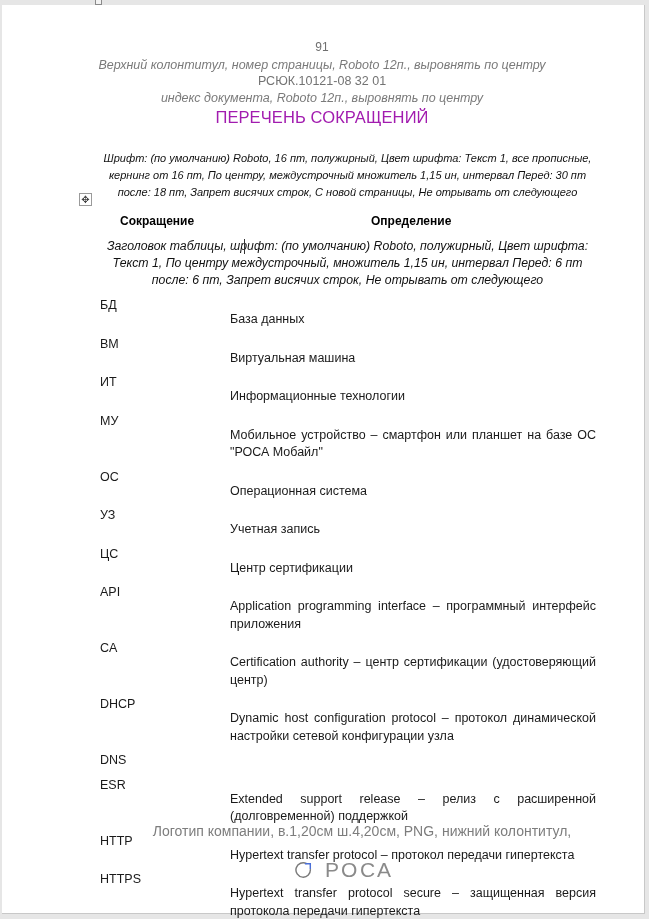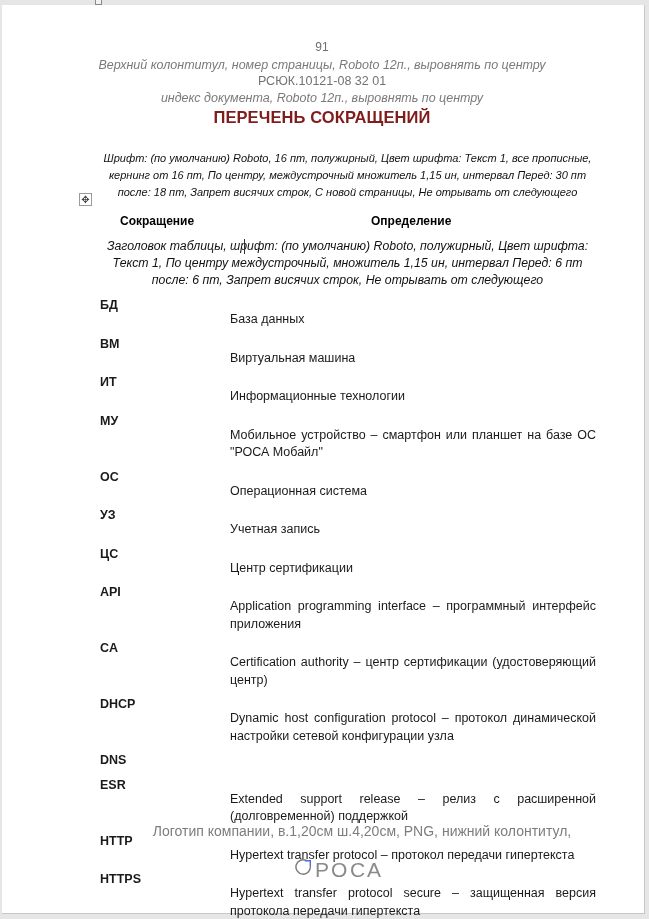--- a/index.html
+++ b/index.html
@@ -25,21 +25,21 @@
     border: 1px solid #8a8a8a; border-top: none;
     background: #f2f2f2;
     box-sizing: border-box;
   }
   .center { position: absolute; left: 4px; width: 636px; text-align: center; }
   .page-num { top: 40px; font-size: 12px; color: #6f6f6f; }
   .hint { color: #7a7a7a; font-style: italic; font-size: 12.5px; }
   .header-hint { top: 58px; }
   .doc-index { top: 74px; font-size: 12.5px; color: #737373; }
   .index-hint { top: 91px; }
-  .title { top: 108px; font-size: 16.5px; font-weight: bold; color: #7f1d1d; letter-spacing: 0.1px; }
+  .title { top: 108px; font-size: 16.5px; font-weight: normal; color: #a21caf; letter-spacing: 0.1px; }
   .title-hint {
     position: absolute; left: 95px; width: 505px; top: 150px;
     text-align: center; font-size: 11px; font-style: italic; color: #111;
     line-height: 17px;
   }
   .move-handle {
     position: absolute; left: 79px; top: 193px;
     width: 13px; height: 13px;
     border: 1px solid #9a9a9a; box-sizing: border-box;
     font-size: 10px; line-height: 11px; text-align: center; color: #444;
@@ -52,26 +52,26 @@
     position: absolute; left: 95px; width: 505px; top: 238px;
     text-align: center; font-size: 12.3px; font-style: italic; color: #111;
     line-height: 17px;
   }
   .caret {
     position: absolute; left: 244px; top: 239px;
     width: 1px; height: 15px; background: #333;
   }
   .rows { position: absolute; left: 100px; top: 297px; width: 496px; }
   .row { display: flex; font-size: 12.5px; color: #1a1a1a; line-height: 17.5px; margin-bottom: 7px; }
-  .abbr { width: 130px; flex: 0 0 130px; font-weight: bold; }
+  .abbr { width: 130px; flex: 0 0 130px; }
   .def { flex: 1; text-align: justify; margin-top: 14px; }
   .footer-hint { top: 823px; font-size: 14px; color: #7d7d7d; padding-left: 40px; }
   .logo {
     position: absolute; left: 295px; top: 858px;
-    display: flex; gap: 2px;
+    display: flex; align-items: center; gap: 12px;
   }
   .logo-mark { width: 18px; height: 18px; }
   .logo-text { font-size: 21px; letter-spacing: 2.5px; color: #8a8a8a; font-weight: normal; }
 </style>
 </head>
 <body>
 
 <div class="top-marker"></div>
 
 <div class="page"></div>

